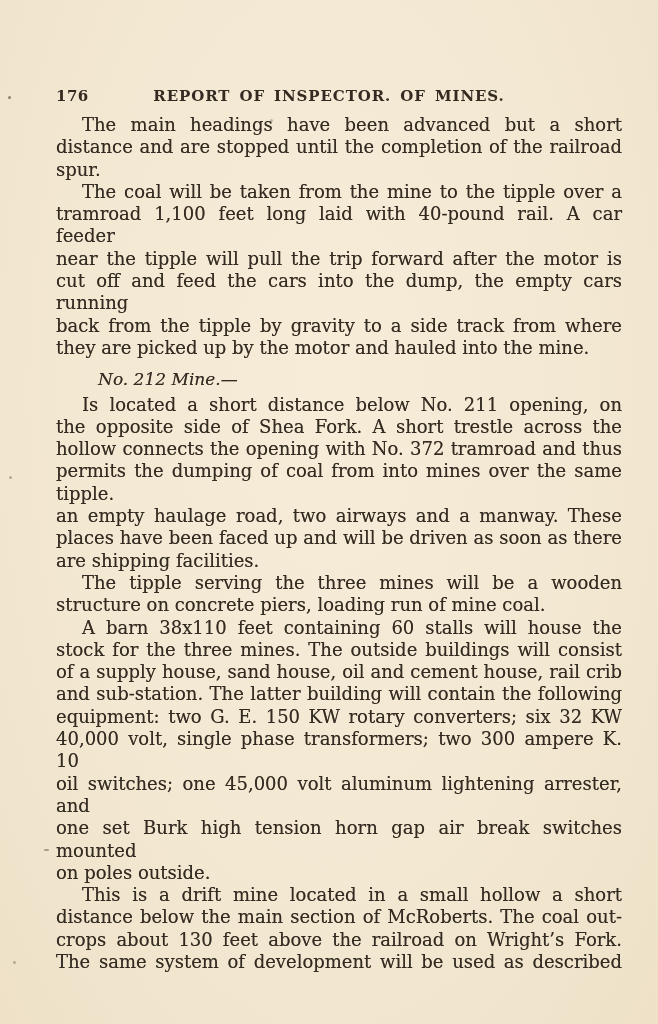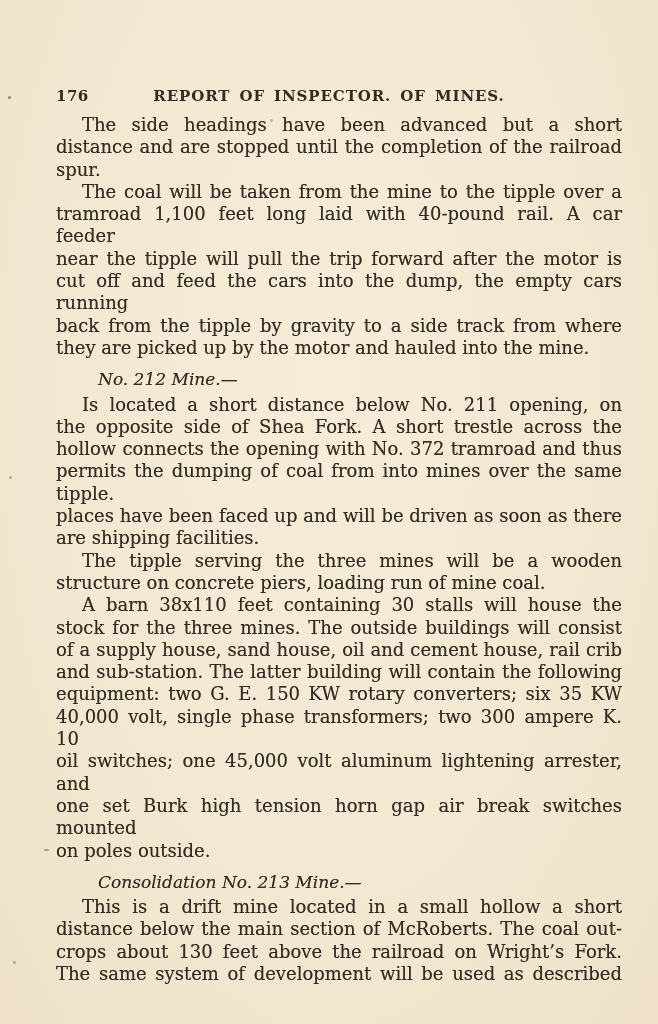--- a/index.html
+++ b/index.html
@@ -76,49 +76,49 @@
 </head>
 <body>
 
 <div class="page">
   <div class="header">
     <span class="pagenum">176</span>
     <span class="running-title">REPORT OF INSPECTOR. OF MINES.</span>
   </div>
 
   <div class="body">
-      <div class="line first">The side headings have been advanced but a short</div>
+      <div class="line first">The main headings have been advanced but a short</div>
       <div class="line">distance and are stopped until the completion of the railroad</div>
       <div class="line last">spur.</div>
       <div class="line first">The coal will be taken from the mine to the tipple over a</div>
       <div class="line">tramroad 1,100 feet long laid with 40-pound rail.  A car feeder</div>
       <div class="line">near the tipple will pull the trip forward after the motor is</div>
       <div class="line">cut off and feed the cars into the dump, the empty cars running</div>
       <div class="line">back from the tipple by gravity to a side track from where</div>
       <div class="line last">they are picked up by the motor and hauled into the mine.</div>
       <div class="heading">No. 212 Mine.—</div>
       <div class="line first">Is located a short distance below No. 211 opening, on</div>
       <div class="line">the opposite side of Shea Fork.  A short trestle across the</div>
       <div class="line">hollow connects the opening with No. 372 tramroad and thus</div>
       <div class="line">permits the dumping of coal from into mines over the same</div>
       <div class="line last">tipple.</div>
+      <div class="line">an empty haulage road, two airways and a manway.  These</div>
       <div class="line">places have been faced up and will be driven as soon as there</div>
       <div class="line last">are shipping facilities.</div>
       <div class="line first">The tipple serving the three mines will be a wooden</div>
       <div class="line last">structure on concrete piers, loading run of mine coal.</div>
-      <div class="line first">A barn 38x110 feet containing 30 stalls will house the</div>
+      <div class="line first">A barn 38x110 feet containing 60 stalls will house the</div>
       <div class="line">stock for the three mines.  The outside buildings will consist</div>
       <div class="line">of a supply house, sand house, oil and cement house, rail crib</div>
       <div class="line">and sub-station.  The latter building will contain the following</div>
-      <div class="line">equipment: two G. E. 150 KW rotary converters; six 35 KW</div>
+      <div class="line">equipment: two G. E. 150 KW rotary converters; six 32 KW</div>
       <div class="line">40,000 volt, single phase transformers; two 300 ampere K. 10</div>
       <div class="line">oil switches; one 45,000 volt aluminum lightening arrester, and</div>
       <div class="line">one set Burk high tension horn gap air break switches mounted</div>
       <div class="line last">on poles outside.</div>
-      <div class="heading">Consolidation No. 213 Mine.—</div>
       <div class="line first">This is a drift mine located in a small hollow a short</div>
       <div class="line">distance below the main section of McRoberts.  The coal out-</div>
       <div class="line">crops about 130 feet above the railroad on Wright’s Fork.</div>
       <div class="line">The same system of development will be used as described</div>
     </div>
 
   <div class="speck s1"></div>
   <div class="speck s2"></div>
   <div class="speck s3"></div>
   <div class="speck s4"></div>

